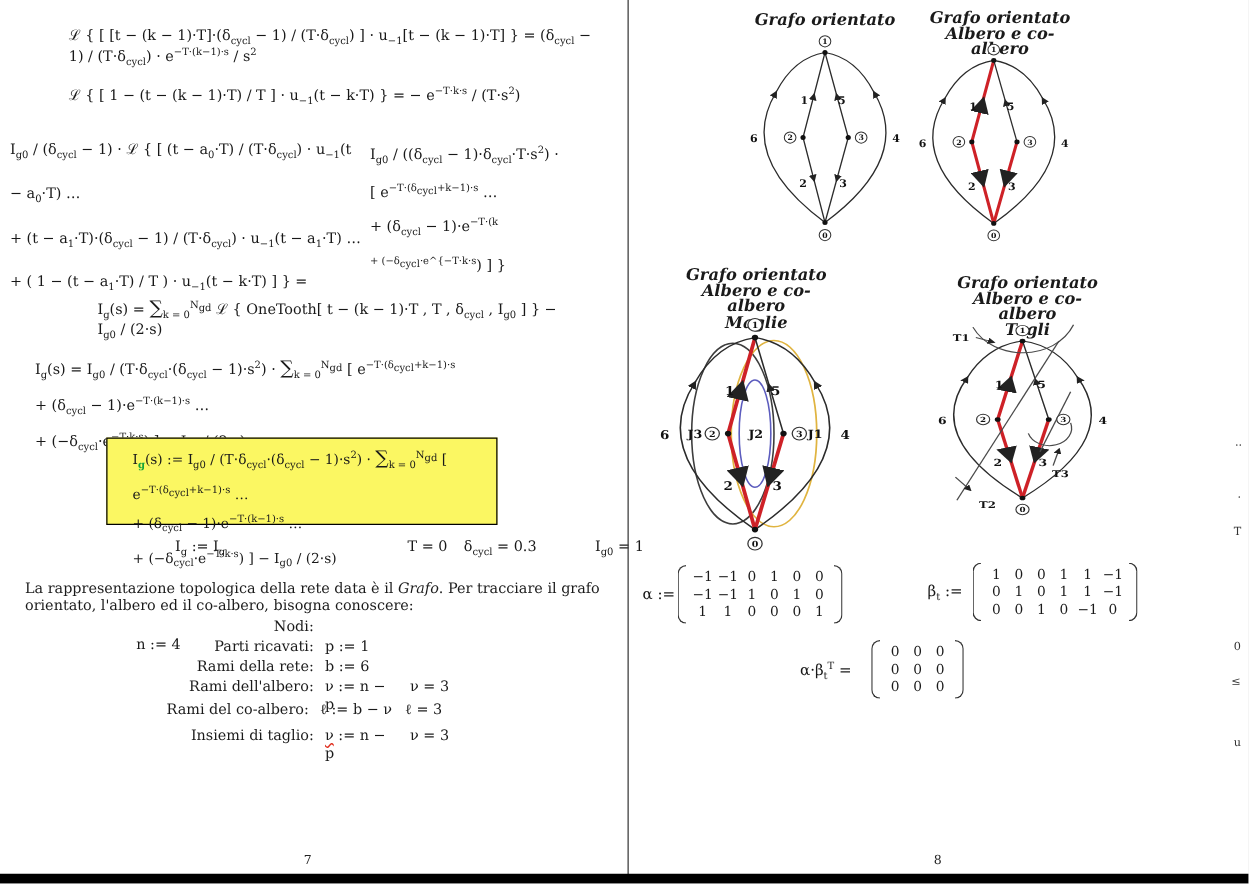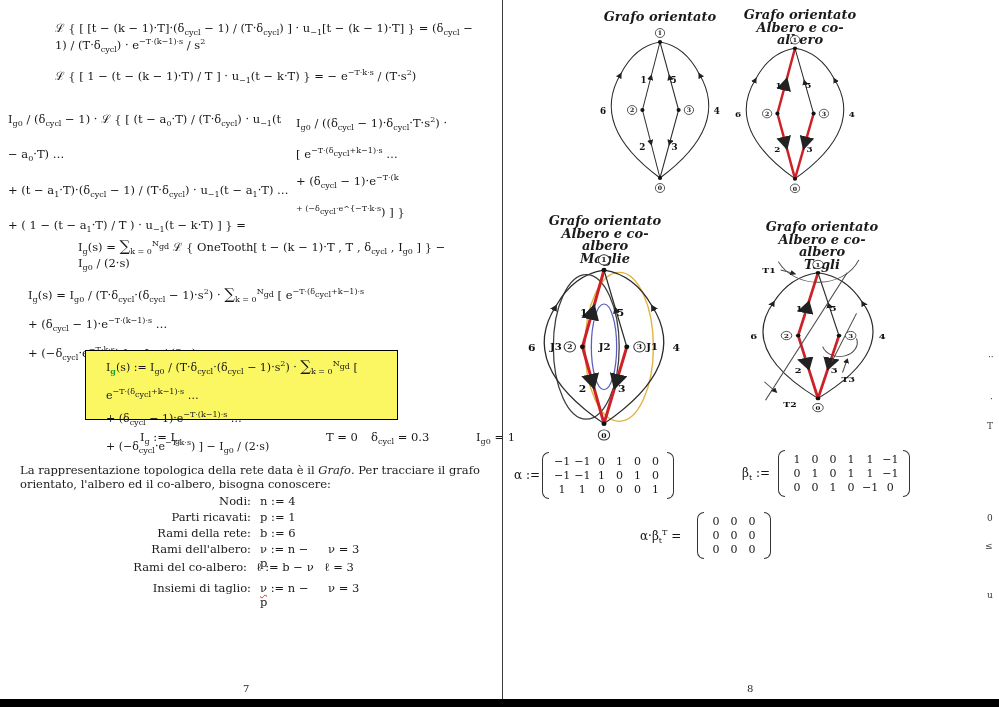--- a/index.html
+++ b/index.html
@@ -74,21 +74,21 @@
 
   <div class="abs eq" style="left:140px;top:430px;">I<sub>g</sub> := I<sub>g</sub></div>
   <div class="abs eq" style="left:326px;top:430px;">T = 0</div>
   <div class="abs eq" style="left:371px;top:430px;">δ<sub>cycl</sub> = 0.3</div>
   <div class="abs eq" style="left:438px;top:430px;margin-left:38px;">I<sub>g0</sub> = 1</div>
 
   <div class="abs para" style="left:4px;top:464px;width:486px;margin-left:16px;">
     <span>La rappresentazione topologica della rete data è il </span><i>Grafo</i><span>. Per tracciare il grafo orientato, l'albero ed il co-albero, bisogna conoscere:</span>
   </div>
 
-  <div class="abs" style="left:100px;top:494px;display:flex;">
+  <div class="abs" style="left:100px;top:494px;display:flex;flex-direction:column;">
     <div class="lrow-label">Nodi:</div>
     <div class="lrow-def" style="margin-left:9px;">n := 4</div>
   </div>
   <div class="abs" style="left:100px;top:510px;display:flex;">
     <div class="lrow-label">Parti ricavati:</div>
     <div class="lrow-def" style="margin-left:9px;">p := 1</div>
   </div>
   <div class="abs" style="left:100px;top:526px;display:flex;">
     <div class="lrow-label">Rami della rete:</div>
     <div class="lrow-def" style="margin-left:9px;">b := 6</div>

